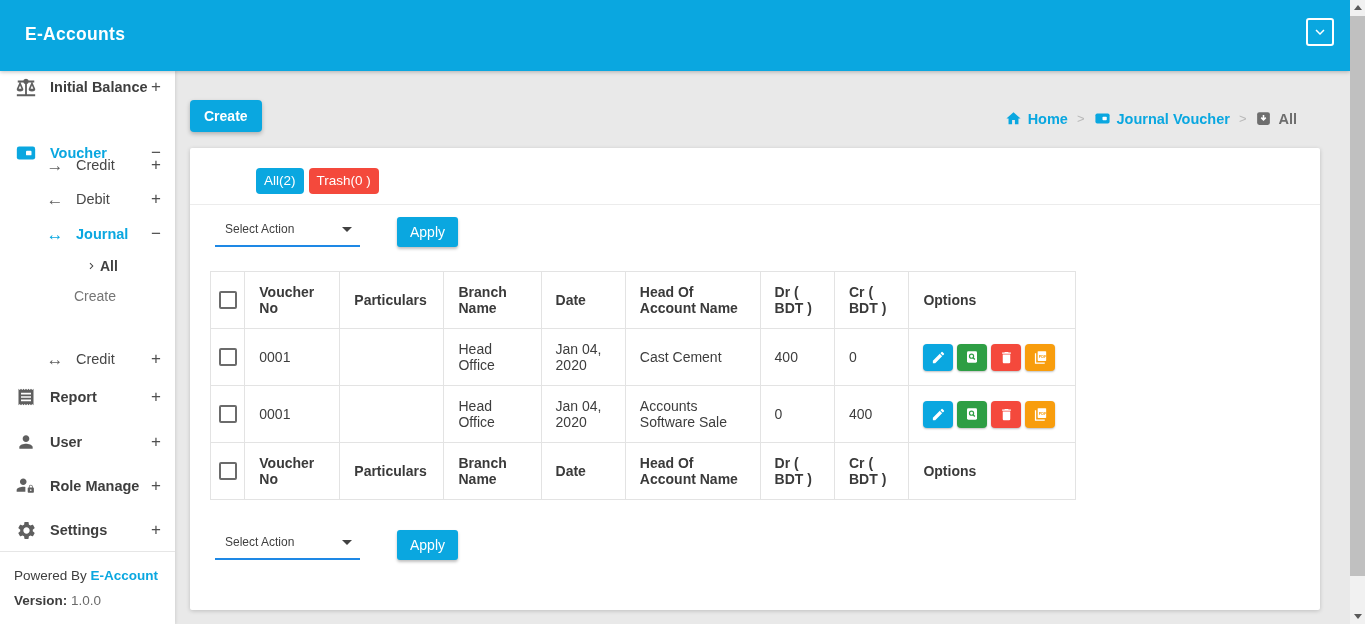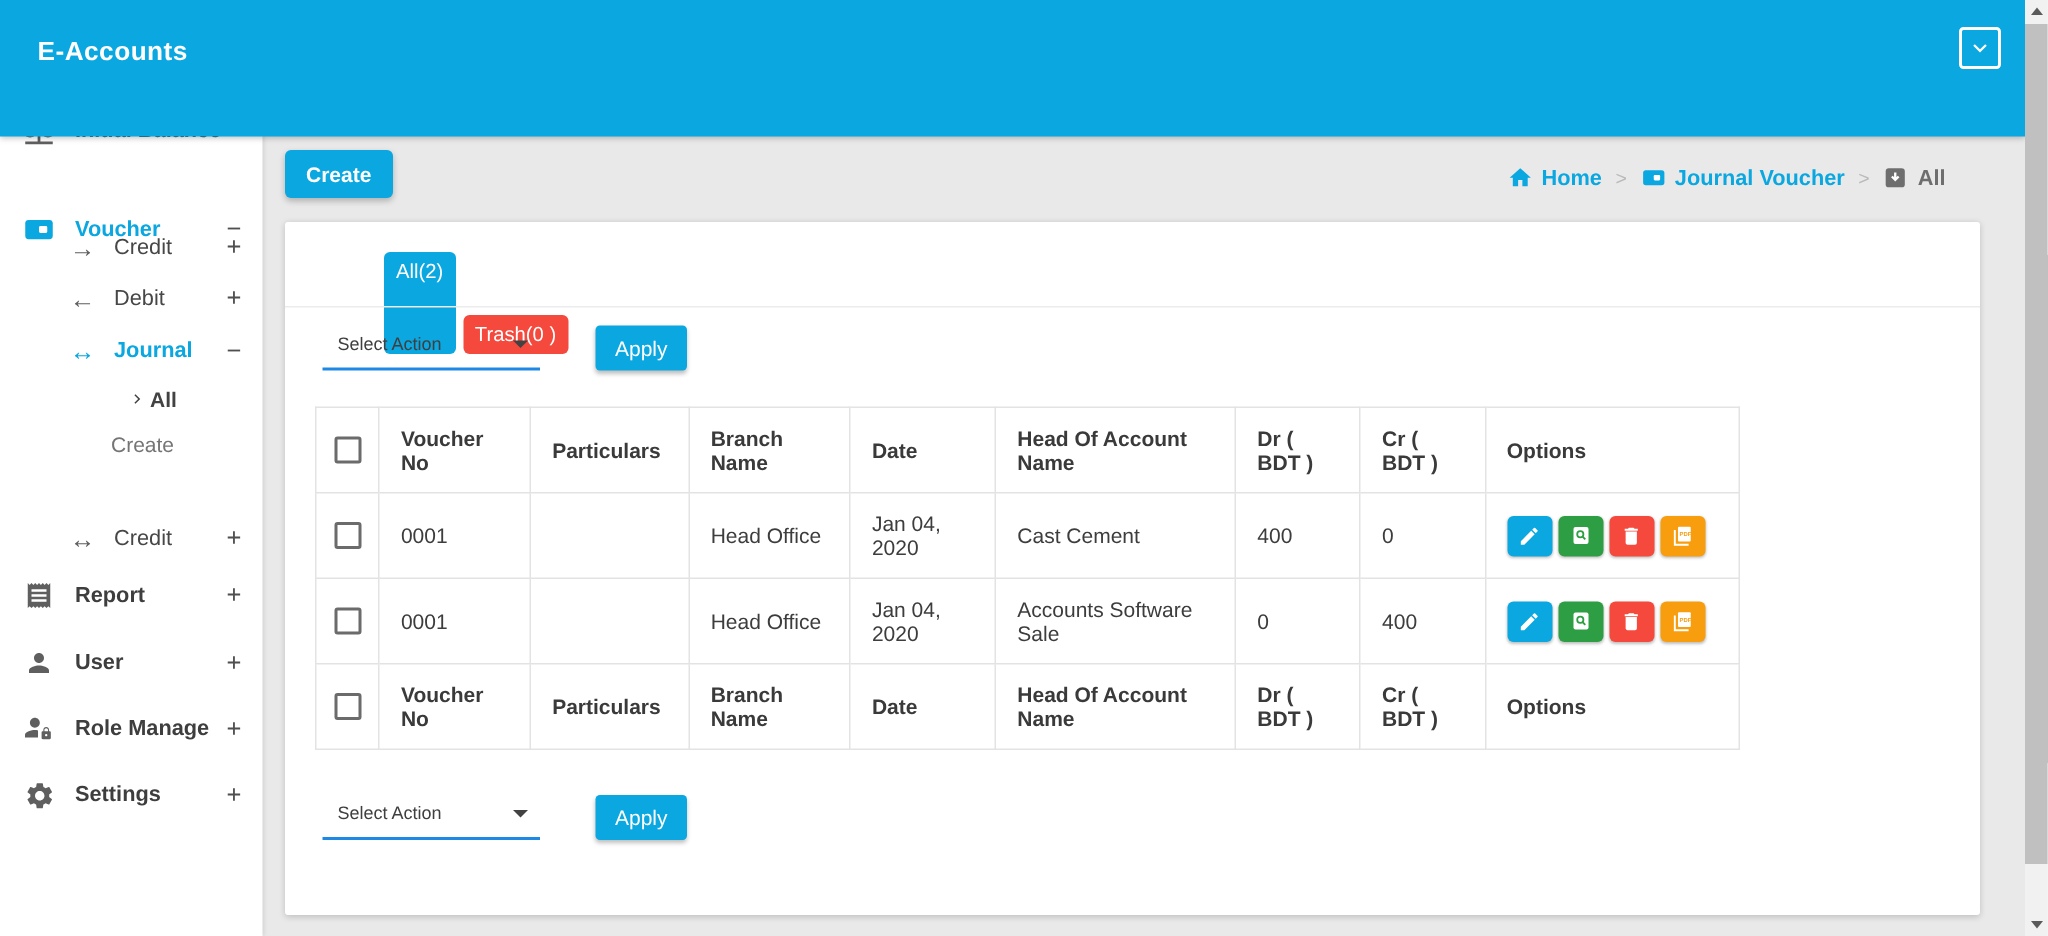--- a/index.html
+++ b/index.html
@@ -14,21 +14,21 @@
     --muted:#757575;
   }
   *{box-sizing:border-box;}
   body{
     margin:0; width:1365px; height:624px; overflow:hidden;
     background:var(--bg);
     font-family:"Liberation Sans", sans-serif;
     position:relative;
   }
   
-  .header{position:absolute; top:0; left:0; width:1350px; height:91px; background:var(--primary);
+  .header{position:absolute; top:0; left:0; width:1350px; height:71px; background:var(--primary);
     z-index:6; box-shadow:0 1px 4px rgba(0,0,0,.25);}
   .header-title{position:absolute; left:25px; top:24px; color:#fff; font-weight:bold; font-size:17.5px; letter-spacing:.3px;}
   .header-dd{position:absolute; right:16px; top:18px; width:28px; height:28px; border:2px solid #fff;
     border-radius:3px; display:flex; align-items:center; justify-content:center; cursor:pointer;}
   
   .sidebar{position:absolute; top:70px; left:0; width:175px; bottom:0; background:#fff;
     box-shadow:1px 0 3px rgba(0,0,0,.10); z-index:4;}
   .srow{position:absolute; left:0; right:0; display:flex; align-items:center; cursor:pointer; padding-right:14px;}
   .srow .icon{display:flex; align-items:center; justify-content:center; color:#5f5f5f; flex:none;}
   .srow .lbl{margin-left:12px; font-size:14.5px; font-weight:bold; color:#3e3e3e; white-space:nowrap;}
@@ -59,35 +59,35 @@
   .crumb{display:flex; align-items:center; gap:6px; color:var(--primary); cursor:pointer; text-decoration:none;}
   .crumb.muted{color:#6e6e6e; cursor:default;}
   .crumb .cicon{display:flex;}
   .bsep{color:#b9b9b9; font-size:13px; font-weight:400;}
   
   .card{position:absolute; left:15px; top:78px; width:1130px; height:462px; background:#fff;
     border-radius:2px; box-shadow:0 1px 4px rgba(0,0,0,.18);}
   .tabs{position:absolute; left:22px; top:20px; display:flex; gap:5px;}
   .tab{color:#fff; font-size:13.5px; padding:5px 8px 6px; border-radius:4px; cursor:pointer;}
   .tab.all{background:var(--primary);margin-left:44px;}
-  .tab.trash{background:var(--red);margin-top:42px;}
+  .tab.trash{background:var(--red);}
   .search{position:absolute; right:12px; top:20px; width:158px; height:31px; border:1px solid #c9c9c9;
     border-radius:5px; padding:0 11px; font-size:14px; color:#444; outline:none;}
   .search::placeholder{color:#9a9a9a;}
   .card-divider{position:absolute; top:56px; left:0; right:0; border-bottom:1px solid #ececec;}
   .select-ctl{position:absolute; left:25px; width:145px; border-bottom:2px solid var(--link);
     padding:7px 8px 9px 10px; font-size:12px; color:#3f3f3f; display:flex; align-items:center; cursor:pointer;}
   .select-ctl .caret{margin-left:auto; width:0; height:0; border-left:5px solid transparent;
     border-right:5px solid transparent; border-top:5px solid #424242;}
   .apply-btn{position:absolute; left:207px; background:var(--primary); color:#fff; border:none; border-radius:3px;
     padding:7px 13px; font-size:14px; box-shadow:0 2px 3px rgba(0,0,0,.25); cursor:pointer;}
   .sel-top{top:67px;} .apply-top{top:69px;}
   .sel-bot{top:380px;} .apply-bot{top:382px;}
   
-  table.grid{position:absolute; left:20px; top:123px; width:950px; border-collapse:collapse; font-size:14px; color:var(--text);}
+  table.grid{position:absolute; left:20px; top:123px; width:866px; border-collapse:collapse; font-size:14px; color:var(--text);}
   table.grid th, table.grid td{border:1px solid var(--border); height:57px; padding:0 14px; text-align:left; vertical-align:middle;}
   table.grid th{font-weight:bold; color:#3a3a3a;}
   .cb{display:inline-block; width:18px; height:18px; border:2px solid #6b6b6b; border-radius:2px; cursor:pointer; vertical-align:middle;}
   .cbcell{text-align:center !important; padding:0 !important;}
   .opt-btns{display:flex; gap:4px;}
   .opt{width:30px; height:27px; border:none; border-radius:4px; display:flex; align-items:center; justify-content:center;
     color:#fff; cursor:pointer; box-shadow:0 1px 2px rgba(0,0,0,.25); padding:0;}
   .opt.edit{background:var(--primary);}
   .opt.view{background:var(--green);}
   .opt.del{background:var(--red);}
@@ -220,20 +220,30 @@
   <div class="srow lvl0" style="top:443px;">
     <span class="icon">
       <svg width="21" height="21" viewBox="0 0 24 24" fill="currentColor">
           <path d="M19.14 12.94c.04-.3.06-.61.06-.94 0-.32-.02-.64-.07-.94l2.03-1.58c.18-.14.23-.41.12-.61l-1.92-3.32c-.12-.22-.37-.29-.59-.22l-2.39.96c-.5-.38-1.03-.7-1.62-.94l-.36-2.54c-.04-.24-.24-.41-.48-.41h-3.84c-.24 0-.43.17-.47.41l-.36 2.54c-.59.24-1.13.57-1.62.94l-2.39-.96c-.22-.08-.47 0-.59.22L2.74 8.87c-.12.21-.08.47.12.61l2.03 1.58c-.05.3-.09.63-.09.94s.02.64.07.94l-2.03 1.58c-.18.14-.23.41-.12.61l1.92 3.32c.12.22.37.29.59.22l2.39-.96c.5.38 1.03.7 1.62.94l.36 2.54c.05.24.24.41.48.41h3.84c.24 0 .44-.17.47-.41l.36-2.54c.59-.24 1.13-.56 1.62-.94l2.39.96c.22.08.47 0 .59-.22l1.92-3.32c.12-.22.07-.47-.12-.61l-2.01-1.58zM12 15.6c-1.98 0-3.6-1.62-3.6-3.6s1.62-3.6 3.6-3.6 3.6 1.62 3.6 3.6-1.62 3.6-3.6 3.6z"></path>
         </svg>
     </span>
     <span class="lbl">Settings</span>
     <span class="exp">+</span>
   </div>
 
+  <div class="side-footer">
+    <div class="line1">
+      <span>Powered By</span>
+      <span class="brand">E-Account</span>
+    </div>
+    <div class="line2">
+      <span class="vlabel">Version:</span>
+      <span class="vvalue">1.0.0</span>
+    </div>
+  </div>
 </div>
 
 <div class="main">
 
   <button class="create-btn">Create</button>
 
   <div class="breadcrumb">
     <a class="crumb">
       <span class="cicon">
         <svg width="17" height="17" viewBox="0 0 24 24" fill="currentColor">

